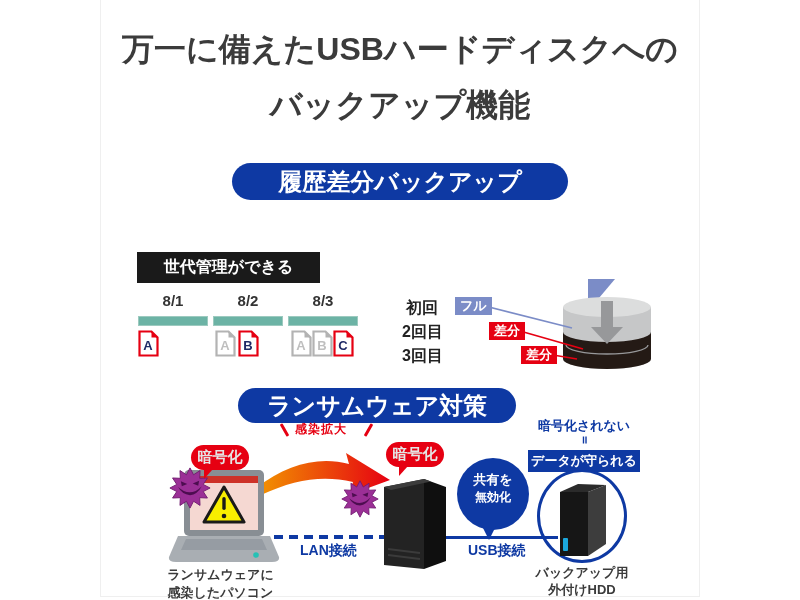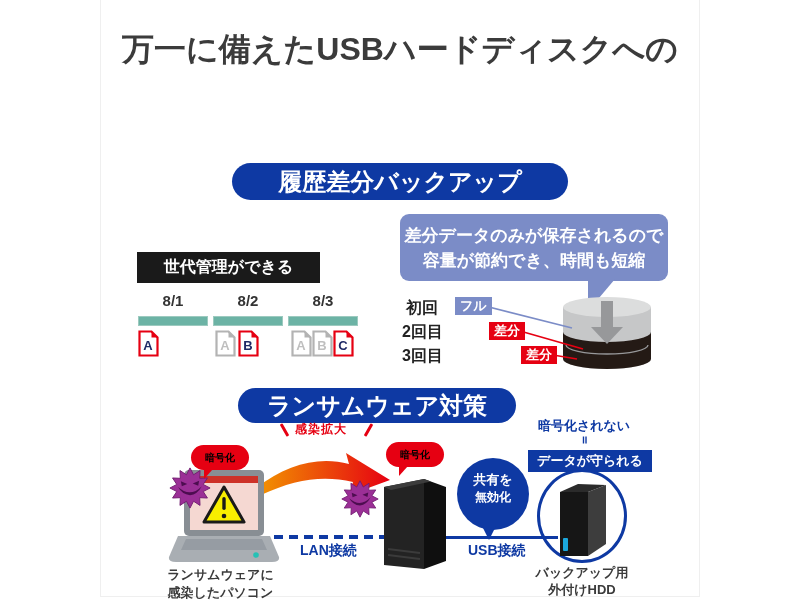--- a/index.html
+++ b/index.html
@@ -24,40 +24,41 @@
   .file-old text{fill:#bfbfbf;}
   .callout{background:#7b8cc7;border-radius:9px;color:#fff;font-weight:bold;font-size:17px;
            text-align:center;line-height:25px;padding-top:9px;box-sizing:border-box;}
   .callout-tail{width:0;height:0;border-top:32px solid #7b8cc7;border-right:27px solid transparent;}
   .round-label{font-size:16px;font-weight:bold;color:#222;}
   .tag{color:#fff;font-weight:bold;font-size:13px;padding:1px 5px;line-height:16px;}
   .tag-full{background:#7b8cc7;}
   .tag-diff{background:#e60012;}
   .spread{color:#e60012;font-weight:bold;font-size:12px;letter-spacing:1px;}
   .slash{width:3px;height:14px;background:#e60012;border-radius:1px;}
-  .rbubble{background:#e60012;color:#000000;border-radius:13px;font-weight:bold;font-size:10px;
+  .rbubble{background:#e60012;color:#e5e5e5;border-radius:13px;font-weight:bold;font-size:15px;
            display:flex;align-items:center;justify-content:center;}
   .rtail{width:0;height:0;border-top:10px solid #e60012;border-right:9px solid transparent;}
   .bluetext{color:#0e39a3;font-weight:bold;}
   .lanline{height:4px;background:repeating-linear-gradient(90deg,#0e39a3 0 9px,transparent 9px 15px);}
   .usbline{height:3px;background:#0e39a3;}
   .balloon{background:#0e39a3;border-radius:50%;color:#fff;text-align:center;box-sizing:border-box;}
   .balloon-tail{width:0;height:0;border-top:14px solid #0e39a3;border-left:7px solid transparent;border-right:7px solid transparent;}
   .hddcircle{border:3px solid #0e39a3;border-radius:50%;box-sizing:border-box;}
   .bluebox{background:#0e39a3;color:#fff;font-weight:bold;font-size:13px;display:flex;align-items:center;justify-content:center;}
   .caption{font-size:13px;font-weight:600;color:#3b3b3b;text-align:center;line-height:18px;}
   .rot90{display:inline-block;transform:rotate(90deg);}
 </style>
 </head>
 <body>
 
 <div id="stage">
   <div class="abs card"></div>
 
   <div class="abs title" style="top:28px;">万一に備えたUSBハードディスクへの</div>
+  <div class="abs title" style="top:84px;">バックアップ機能</div>
 
   <div class="abs pill" style="left:232px;top:163px;width:336px;height:37px;">履歴差分バックアップ</div>
 
   <div class="abs blackbox" style="left:137px;top:252px;width:183px;height:31px;">世代管理ができる</div>
 
   <div class="abs date" style="left:138px;top:292px;">8/1</div>
   <div class="abs date" style="left:213px;top:292px;">8/2</div>
   <div class="abs date" style="left:288px;top:292px;">8/3</div>
 
   <div class="abs bar" style="left:138px;top:316px;"></div>
@@ -88,24 +89,20 @@
     <path class="body" d="M1.5 1.5 H13.5 L19.5 7.5 V25.5 H1.5 Z"></path>
       <path class="fold" d="M13.5 1.5 L19.5 7.5 H13.5 Z"></path>
     <text x="10" y="20" text-anchor="middle">B</text>
   </svg>
   <svg class="abs file file-new" style="left:333px;top:330px;" width="21" height="27" viewBox="0 0 21 27">
     <path class="body" d="M1.5 1.5 H13.5 L19.5 7.5 V25.5 H1.5 Z"></path>
       <path class="fold" d="M13.5 1.5 L19.5 7.5 H13.5 Z"></path>
     <text x="10" y="20" text-anchor="middle">C</text>
   </svg>
 
-  <div class="abs callout" style="left:400px;top:214px;width:268px;height:67px;">
-    <div>差分データのみが保存されるので</div>
-    <div>容量が節約でき、時間も短縮</div>
-  </div>
   <div class="abs callout-tail" style="left:588px;top:279px;"></div>
 
   <svg class="abs" style="left:560px;top:296px;" width="94" height="74" viewBox="0 0 94 74">
     <path d="M3 11 L3 63 A44 10 0 0 0 91 63 L91 11 Z" fill="#c6c7c8"></path>
     <ellipse cx="47" cy="11" rx="44" ry="10" fill="#dcdddd"></ellipse>
     <path d="M3 36 A44 10 0 0 0 91 36 L91 63 A44 10 0 0 1 3 63 Z" fill="#241a15"></path>
     <path d="M6 49 A41 9 0 0 0 88 49" fill="none" stroke="#97989a" stroke-width="1.3"></path>
     <rect x="41" y="5" width="12" height="26" fill="#97989a"></rect>
     <path d="M31 31 L63 31 L47 48 Z" fill="#97989a"></path>
   </svg>
@@ -191,21 +188,21 @@
   <div class="abs slash" style="left:367px;top:423px;transform:rotate(30deg);"></div>
 
   <div class="abs balloon" style="left:457px;top:458px;width:72px;height:72px;padding-top:13px;">
     <div style="font-size:13px;font-weight:bold;">共有を</div>
     <div style="font-size:12px;font-weight:bold;">無効化</div>
   </div>
   <div class="abs balloon-tail" style="left:482px;top:526px;"></div>
 
   <div class="abs bluetext" style="left:533px;top:417px;width:102px;text-align:center;font-size:13px;">暗号化されない</div>
   <div class="abs bluetext" style="left:572px;top:431px;width:24px;text-align:center;font-size:13px;"><span class="rot90">＝</span></div>
-  <div class="abs bluebox" style="left:528px;top:450px;width:124px;height:22px;">データが守られる</div>
+  <div class="abs bluebox" style="left:528px;top:450px;width:112px;height:22px;">データが守られる</div>
 
   <div class="abs bluetext" style="left:300px;top:542px;font-size:14px;">LAN接続</div>
   <div class="abs bluetext" style="left:468px;top:542px;font-size:14px;">USB接続</div>
 
   <div class="abs caption" style="left:153px;top:566px;width:135px;">
     <div>ランサムウェアに</div>
     <div>感染したパソコン</div>
   </div>
   <div class="abs caption" style="left:387px;top:573px;width:56px;font-size:15px;font-weight:bold;margin-top:36px;">本製品</div>
   <div class="abs caption" style="left:522px;top:564px;width:120px;line-height:17px;">

